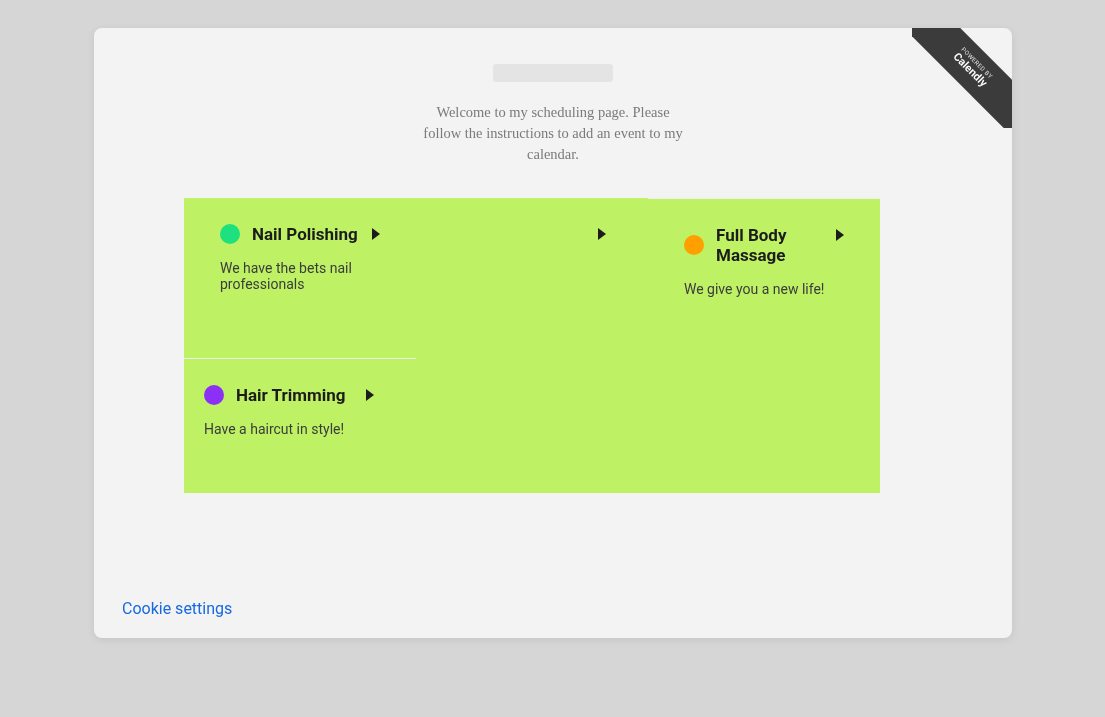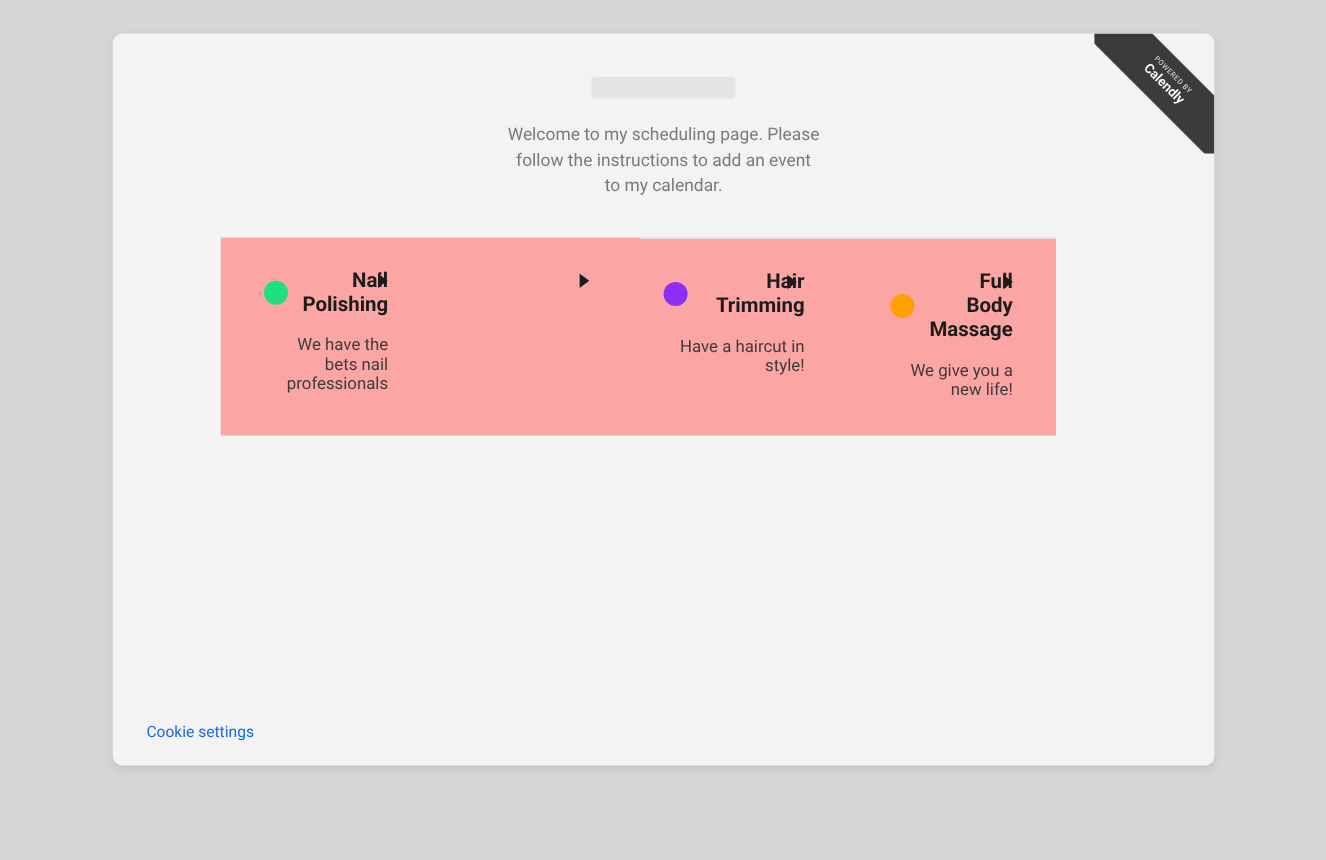--- a/index.html
+++ b/index.html
@@ -72,30 +72,30 @@
       background: #e4e4e4;
       border-radius: 3px;
       margin: 0 auto 20px auto;
     }
     .welcome-text {
       color: #7a7a7a;
       font-size: 14.5px;
       line-height: 1.45;
       width: 260px;
       margin: 0 auto;
+      font-family: Liberation Serif, serif;
     }
     .events-panel {
       position: absolute;
       left: 90px;
       top: 170px;
       width: 696px;
-      background: #fca5a5;
+      background: #bef264;
       display: grid;
-      grid-template-columns: 1fr 1fr 1fr 1fr;
-      text-align: right;
+      grid-template-columns: 1fr 1fr 1fr;
     }
     .event-card {
       position: relative;
       padding: 26px 36px 30px 36px;
       min-height: 160px;
       cursor: pointer;
     }
     .event-card.row2 {
       border-top: 1px solid #eeeeee;
       min-height: 135px;
@@ -136,21 +136,21 @@
       margin-top: 16px;
       font-size: 14px;
       color: #3c3c3c;
       padding-left: 0;
     }
     .cookie-settings {
       position: absolute;
       left: 28px;
       bottom: 20px;
       color: #1769e0;
-      font-size: 13px;
+      font-size: 16px;
       cursor: pointer;
     }
   </style>
 </head>
 <body>
 
 <div class="main-card">
 
   <div class="corner-ribbon">
     <div class="corner-ribbon-inner">
@@ -172,35 +172,35 @@
         <span class="event-title">Nail Polishing</span>
       </div>
       <span class="event-arrow"></span>
       <div class="event-desc">We have the bets nail professionals</div>
     </div>
 
     <div class="event-card col2 row1">
       <span class="event-arrow"></span>
     </div>
 
+    <div class="event-card col1 row2">
+      <div class="event-head">
+        <span class="event-dot" style="background:#ffa000"></span>
+        <span class="event-title">Full Body Massage</span>
+      </div>
+      <span class="event-arrow"></span>
+      <div class="event-desc">We give you a new life!</div>
+    </div>
+
     <div class="event-card col2 row2">
       <div class="event-head">
         <span class="event-dot" style="background:#8c30f5"></span>
         <span class="event-title">Hair Trimming</span>
       </div>
       <span class="event-arrow"></span>
       <div class="event-desc">Have a haircut in style!</div>
     </div>
 
-    <div class="event-card col1 row2">
-      <div class="event-head">
-        <span class="event-dot" style="background:#ffa000"></span>
-        <span class="event-title">Full Body Massage</span>
-      </div>
-      <span class="event-arrow"></span>
-      <div class="event-desc">We give you a new life!</div>
-    </div>
-
   </div>
 
   <div class="cookie-settings">Cookie settings</div>
 
 </div>
 
 </body></html>

